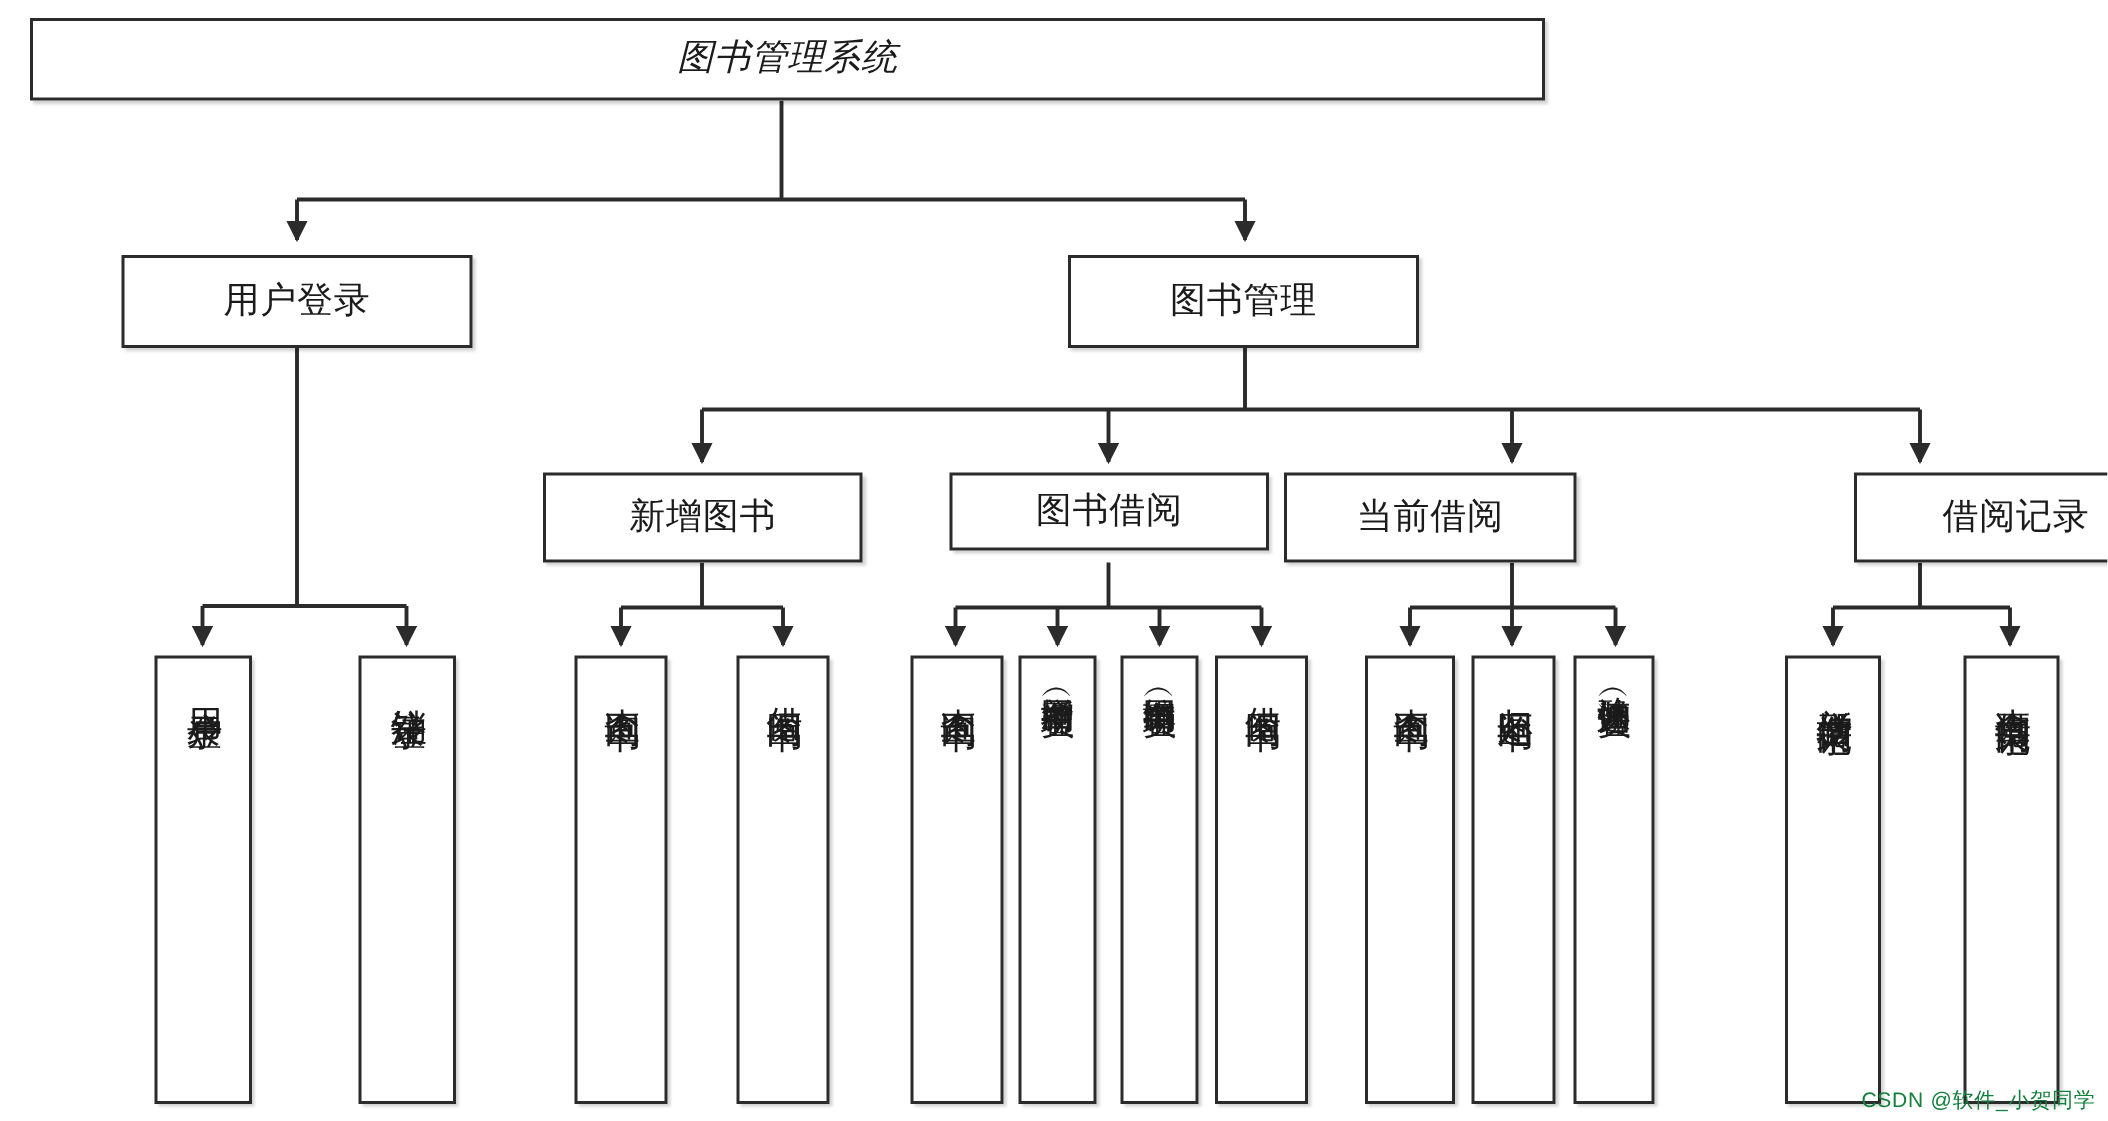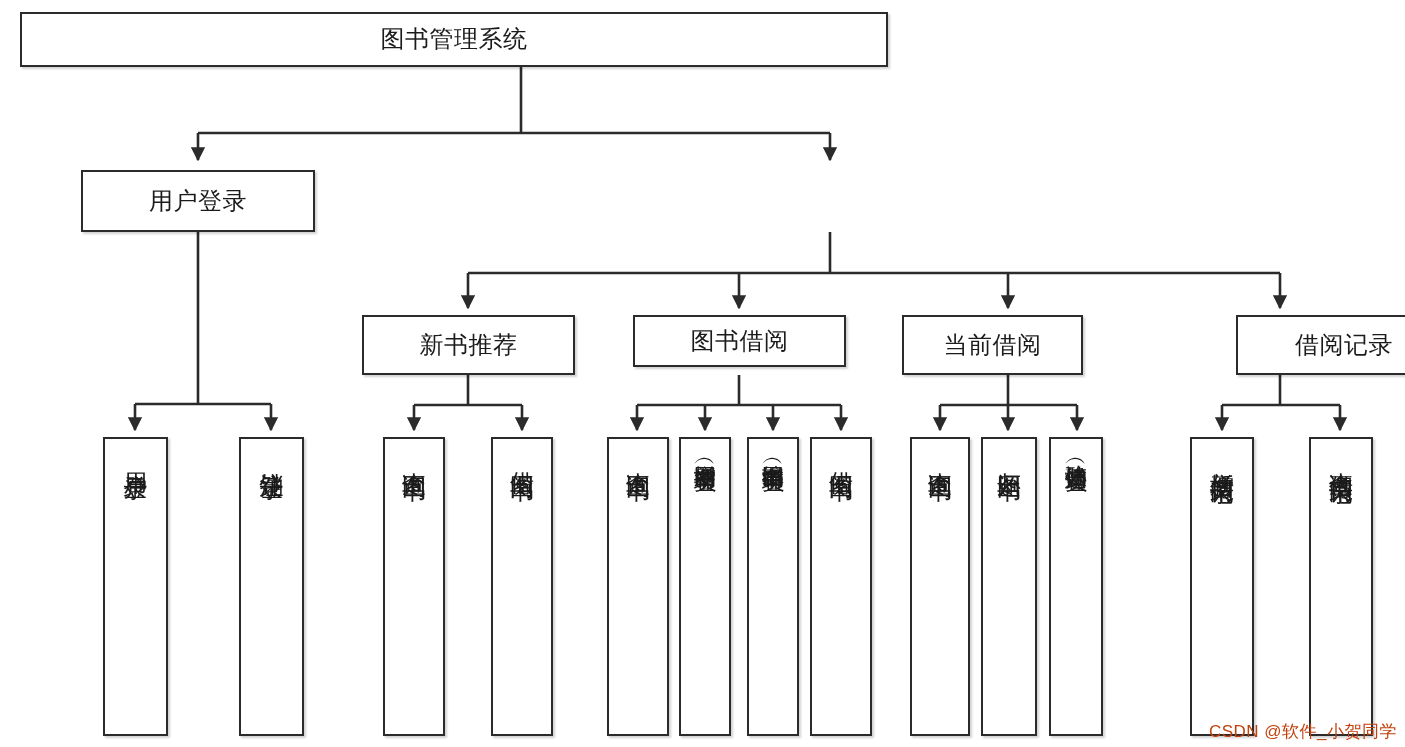--- a/index.html
+++ b/index.html
@@ -62,22 +62,22 @@
     padding-top: 8px;
   }
   .node.vert.two-col .lbl {
     font-size: 22px;
     letter-spacing: 1px;
   }
   #watermark {
     position: absolute;
     right: 8px;
     bottom: 4px;
-    font-size: 17px;
-    color: #c2410c;
+    font-size: 14px;
+    color: #15803d;
     letter-spacing: 0.5px;
     white-space: nowrap;
     font-family: "Liberation Sans", "DejaVu Sans", sans-serif;
   }
 </style>
 </head>
 <body>
 
 <div id="canvas">
 
@@ -124,35 +124,38 @@
       <path d="M 1008 405 L 1008 430" marker-end="url(#arrow)"></path>
       <path d="M 1077 405 L 1077 430" marker-end="url(#arrow)"></path>
 
       <path d="M 1280 375 L 1280 405"></path>
       <path d="M 1222 405 L 1340 405"></path>
       <path d="M 1222 405 L 1222 430" marker-end="url(#arrow)"></path>
       <path d="M 1340 405 L 1340 430" marker-end="url(#arrow)"></path>
     </g>
   </svg>
 
-  <div class="node horiz" style="left:20px; top:12px; width:868px; height:55px;">
+  <div class="node horiz" style="left:20px; top:12px; width:1010px; height:55px;font-style:italic;">
     <span class="lbl">图书管理系统</span>
   </div>
 
   <div class="node horiz" style="left:81px; top:170px; width:234px; height:62px;">
     <span class="lbl">用户登录</span>
   </div>
+  <div class="node horiz" style="left:712px; top:170px; width:234px; height:62px;">
+    <span class="lbl">图书管理</span>
+  </div>
 
   <div class="node horiz" style="left:362px; top:315px; width:213px; height:60px;">
-    <span class="lbl">新书推荐</span>
+    <span class="lbl">新增图书</span>
   </div>
   <div class="node horiz" style="left:633px; top:315px; width:213px; height:52px;">
     <span class="lbl">图书借阅</span>
   </div>
-  <div class="node horiz" style="left:902px; top:315px; width:181px; height:60px;">
+  <div class="node horiz" style="left:856px; top:315px; width:195px; height:60px;">
     <span class="lbl">当前借阅</span>
   </div>
   <div class="node horiz" style="left:1236px; top:315px; width:216px; height:60px;">
     <span class="lbl">借阅记录</span>
   </div>
 
   <div class="node vert" style="left:103px; top:437px; width:65px; height:299px;">
     <span class="lbl">用户登录</span>
   </div>
   <div class="node vert" style="left:239px; top:437px; width:65px; height:299px;">

